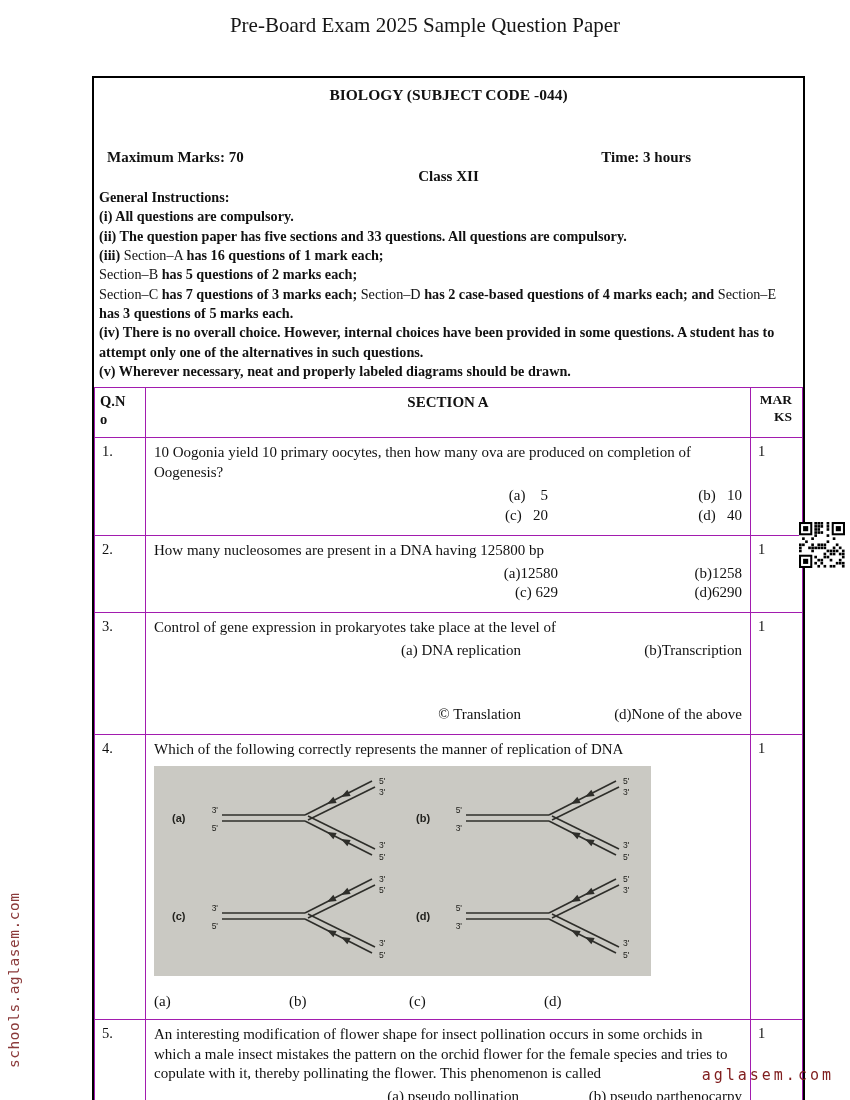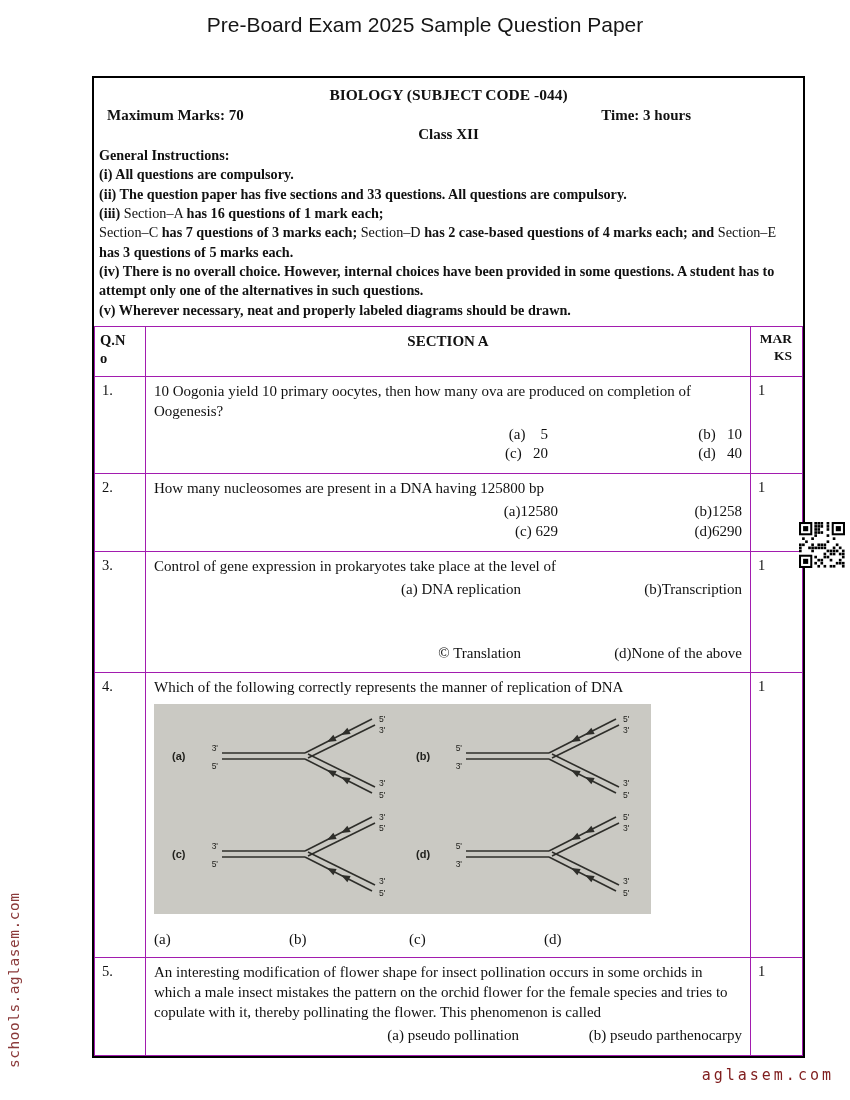--- a/index.html
+++ b/index.html
@@ -6,35 +6,35 @@
   html,body { width:850px; height:1100px; }
   body {
     background:#ffffff;
     font-family:"Liberation Serif", serif;
     position:relative;
     overflow:hidden;
     color:#111;
   }
   .page-title {
     text-align:center;
-    font-family:Liberation Sans, sans-serif;
+    font-family:Liberation Serif, serif;
     font-size:21px;
     font-weight:500;
     padding-top:13px;
     color:#161616;
   }
   .paper-box {
     position:absolute;
     left:92px; top:76px;
     width:713px;
     border:2px solid #000;
     background:#fff;
   }
   .subject-line { text-align:center; font-weight:bold; font-size:15.5px; padding-top:8px; }
-  .marks-time { display:flex; justify-content:space-between; font-weight:bold; font-size:15px; padding:3px 112px 0 13px; }
+  .marks-time { display:flex; justify-content:space-between; font-weight:bold; font-size:15px; padding:3px 112px 0 13px;margin-top:42px; }
   .class-line { text-align:center; font-weight:bold; font-size:15px; padding-top:2px; }
   .instructions { font-size:14.2px; font-weight:bold; line-height:1.36; padding:3px 8px 6px 5px; }
   .sec-name { font-weight:400; }
 
   .qtable { width:100%; border-collapse:collapse; table-layout:fixed; }
   .qtable th, .qtable td { border:1px solid #a21caf; vertical-align:top; }
   .col-qno { width:51px; } .col-marks { width:52px; }
   .th-qno { font-size:14.5px; font-weight:bold; text-align:left; padding:4px 14px 4px 5px; word-break:break-all; height:50px; line-height:1.25; }
   .th-sec { font-size:15px; font-weight:bold; text-align:center; padding:6px 5px; }
   .th-marks { font-size:13.5px; font-weight:bold; text-align:right; padding:4px 10px 4px 4px; word-break:break-all; line-height:1.25; }
@@ -81,20 +81,21 @@
     <span>Time: 3 hours</span>
   </div>
 
   <div class="class-line">Class XII</div>
 
   <div class="instructions">
     <div class="instr-line">General Instructions:</div>
     <div class="instr-line">(i) All questions are compulsory.</div>
     <div class="instr-line">(ii) The question paper has five sections and 33 questions. All questions are compulsory.</div>
     <div class="instr-line"><span>(iii) </span><span class="sec-name">Section–A </span><span>has 16 questions of 1 mark each;</span></div>
+    <div class="instr-line"><span class="sec-name">Section–B </span><span>has 5 questions of 2 marks each;</span></div>
     <div class="instr-line"><span class="sec-name">Section–C </span><span>has 7 questions of 3 marks each; </span><span class="sec-name">Section–D </span><span>has 2 case-based questions of 4 marks each; and </span><span class="sec-name">Section–E </span><span>has 3 questions of 5 marks each.</span></div>
     <div class="instr-line">(iv) There is no overall choice. However, internal choices have been provided in some questions. A student has to attempt only one of the alternatives in such questions.</div>
     <div class="instr-line">(v) Wherever necessary, neat and properly labeled diagrams should be drawn.</div>
   </div>
 
   <table class="qtable">
     <colgroup>
         <col class="col-qno">
         <col class="col-sec">
         <col class="col-marks">

